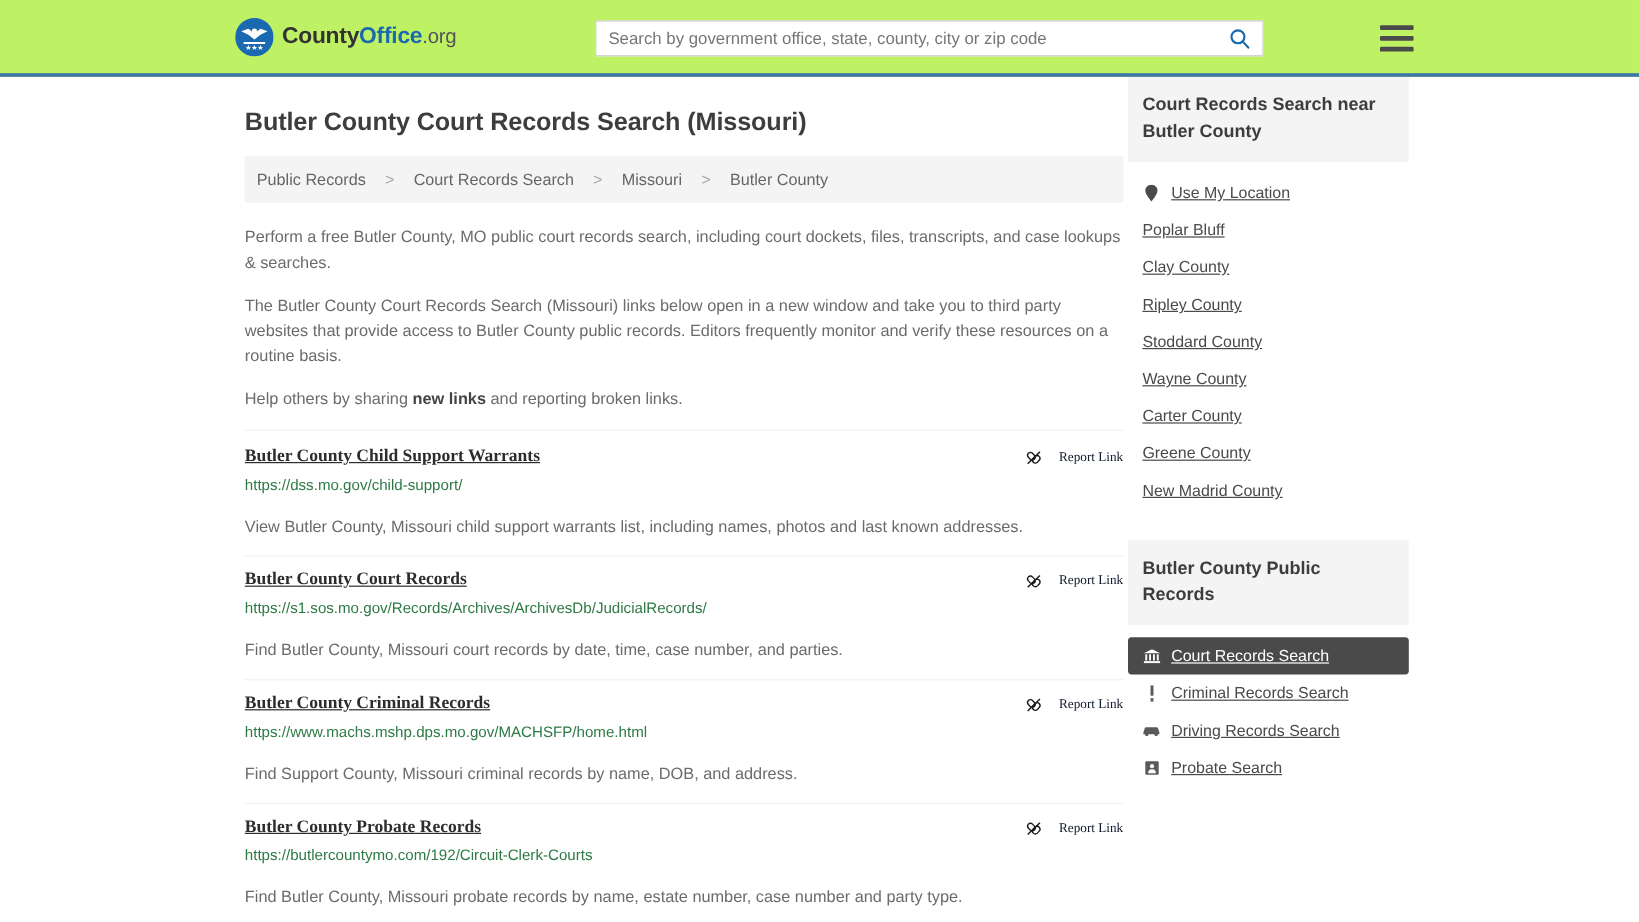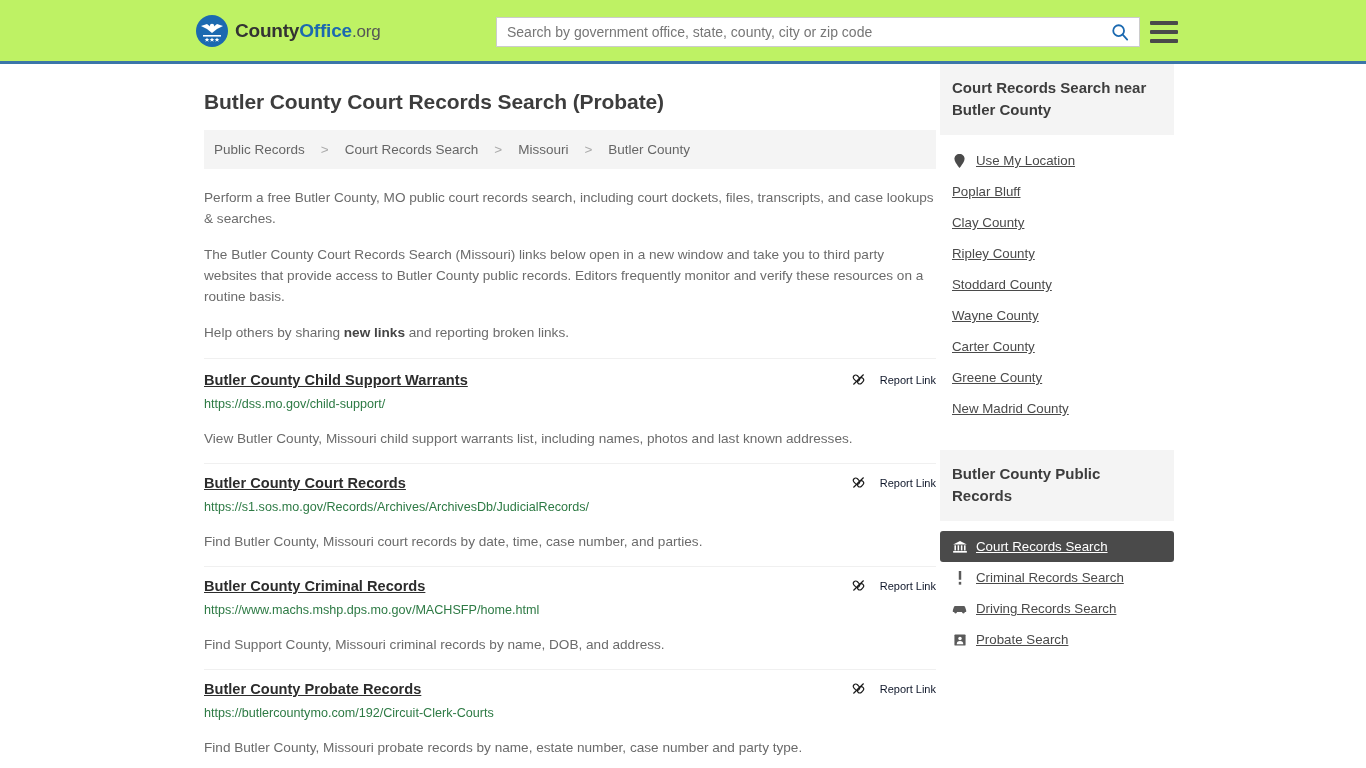--- a/index.html
+++ b/index.html
@@ -25,21 +25,21 @@
   .brand-text {
     font-size: 19px; letter-spacing: -0.2px; margin-left: 7px;
     color: #333333; white-space: nowrap;
   }
   .brand-text .b { color: #1b69b0; font-weight: bold; }
   .brand-text .o { color: #333333; font-weight: bold; }
   .brand-text .tld { color: #555555; font-size: 17px; }
 
   .search-wrap {
     position: absolute; left: 496px; top: 17px;
-    width: 644px; height: 30px;
+    width: 557px; height: 30px;
     background: #ffffff; border: 1px solid #cccccc;
     display: flex; align-items: center;
   }
   .search-input {
     flex: 1; border: 0; outline: none; height: 100%;
     padding: 0 10px; font-size: 14px;
     font-family: "Liberation Sans", sans-serif;
     color: #444444; background: transparent;
   }
   .search-input::placeholder { color: #767676; }
@@ -77,21 +77,21 @@
   .intro p {
     font-size: 13.6px; line-height: 21px; color: #6b6b6b;
     margin-bottom: 15px;
   }
   .intro a { color: #444444; font-weight: bold; }
 
   
   .results { margin-top: 6px; }
   .result { padding: 10px 0 12px; border-bottom: 1px solid #f0f0f0; }
   .result:first-child { border-top: 1px solid #f0f0f0; padding-top: 12px; }
-  .result-head { display: flex; align-items: flex-start; justify-content: space-between; }
+  .result-head { display: flex; align-items: center; justify-content: space-between; font-family: Liberation Serif, serif; }
   .result-title {
     font-size: 14.6px; font-weight: bold; color: #2c2c2c;
     text-decoration: underline; cursor: pointer; line-height: 19px;
   }
   .report {
     display: flex; align-items: center; gap: 14px;
     font-size: 11px; color: #0f172a; cursor: pointer;
     white-space: nowrap; padding-top: 1px;
   }
   .result-url {
@@ -159,21 +159,21 @@
   <button class="menu-btn">
     <span></span>
     <span></span>
     <span></span>
   </button>
 </header>
 
 <div class="page">
 
   <main class="content">
-    <h1 class="page-title">Butler County Court Records Search (Probate)</h1>
+    <h1 class="page-title">Butler County Court Records Search (Missouri)</h1>
 
     <nav class="breadcrumb">
       <a>Public Records</a>
       <span class="sep">&gt;</span>
       <a>Court Records Search</a>
       <span class="sep">&gt;</span>
       <a>Missouri</a>
       <span class="sep">&gt;</span>
       <span class="cur">Butler County</span>
     </nav>

